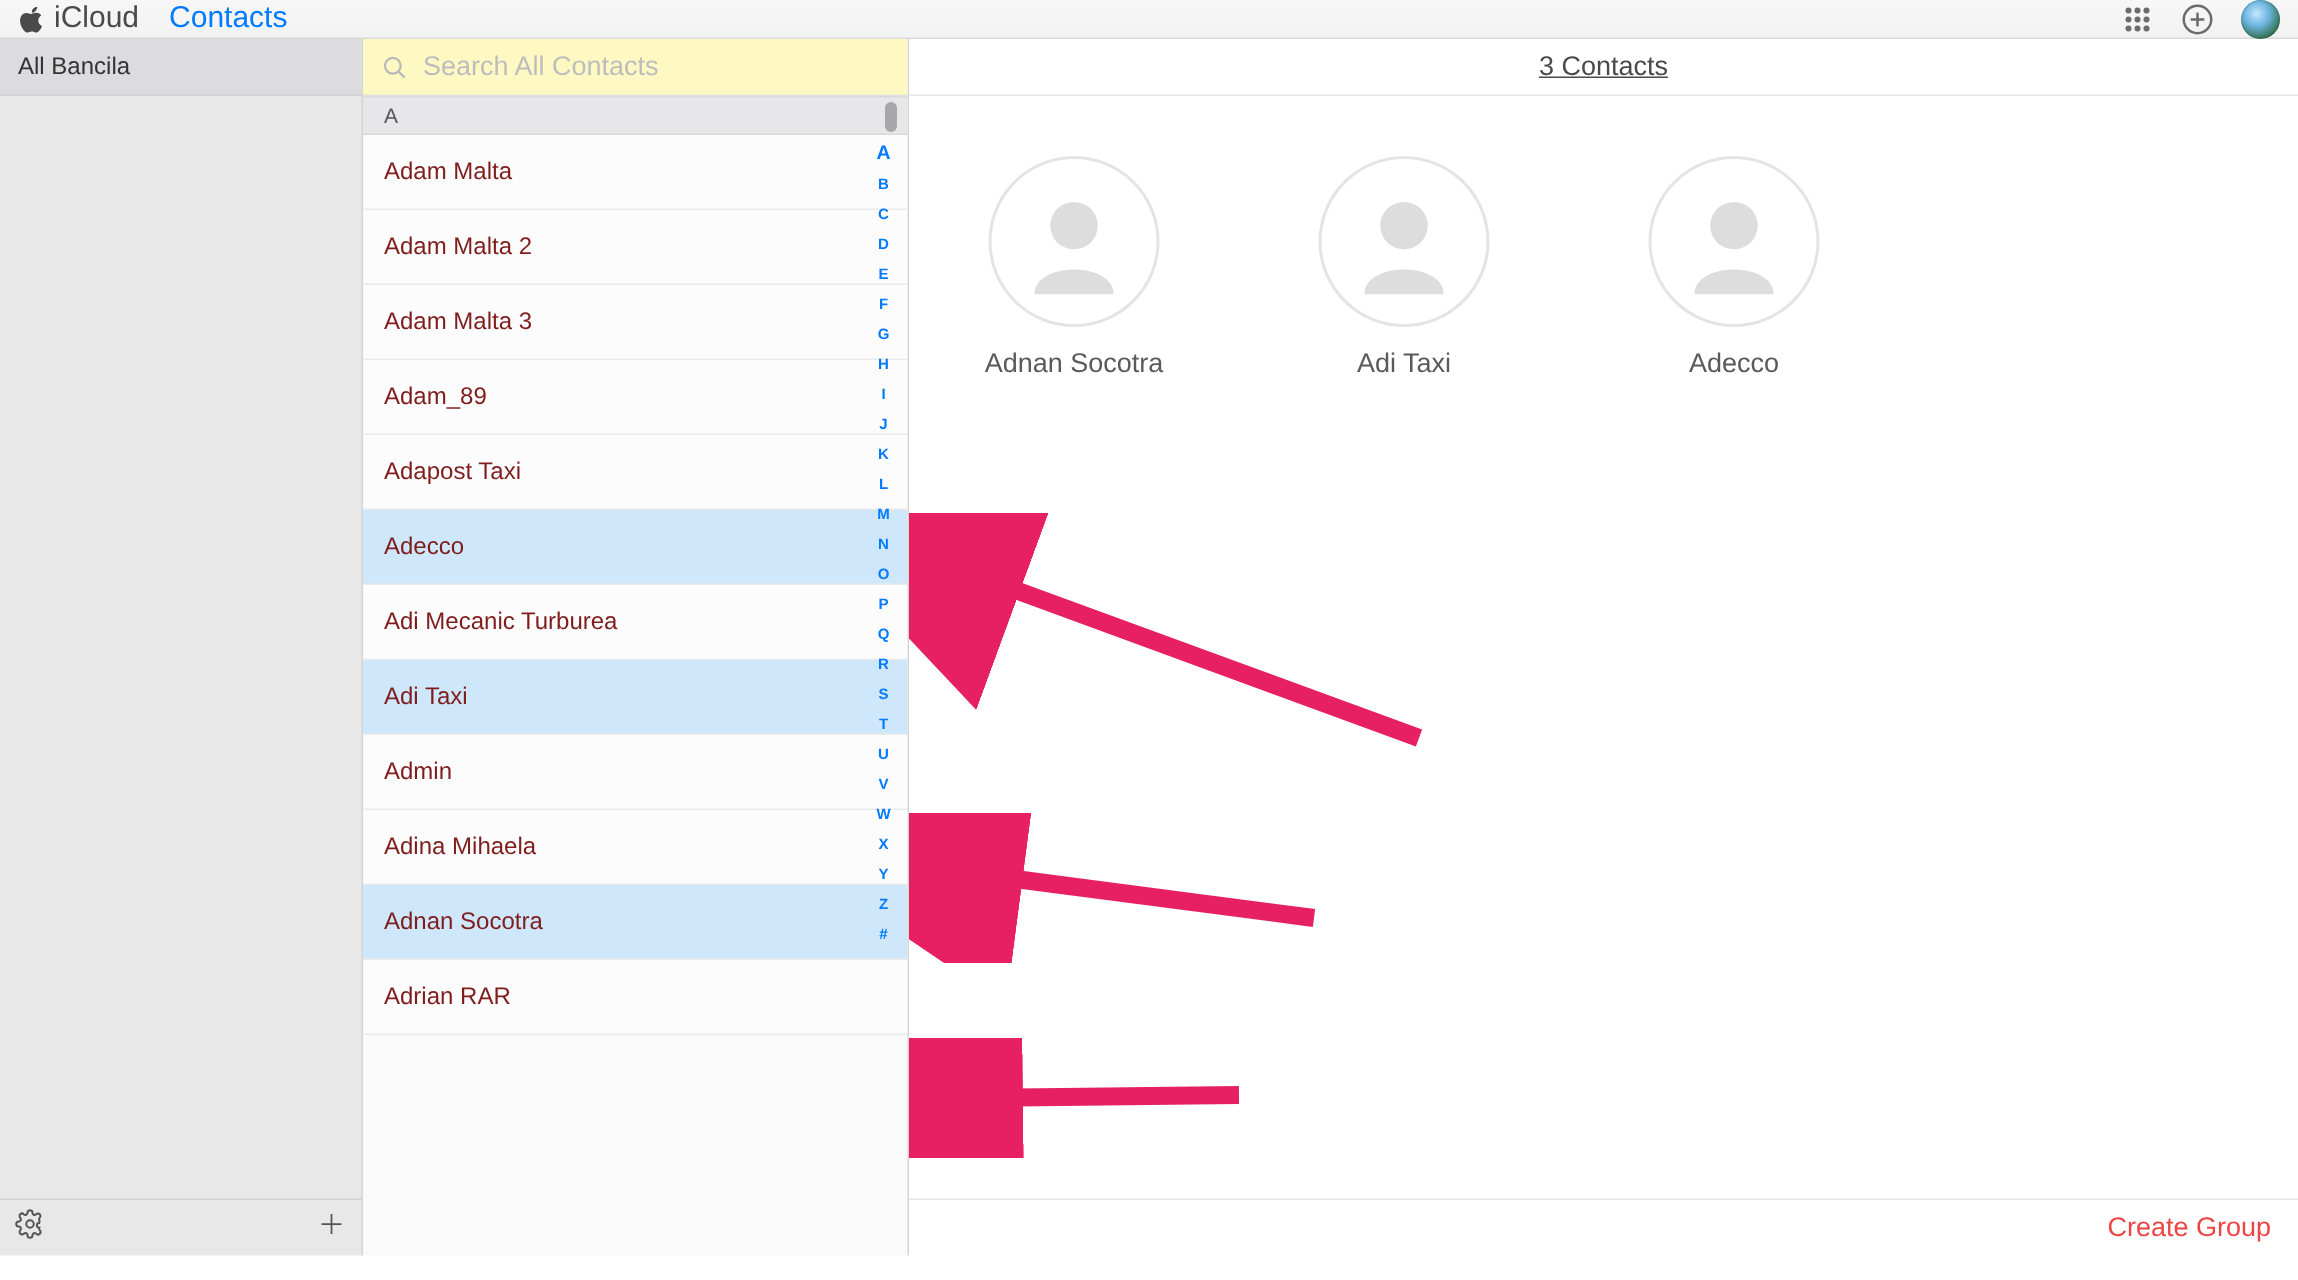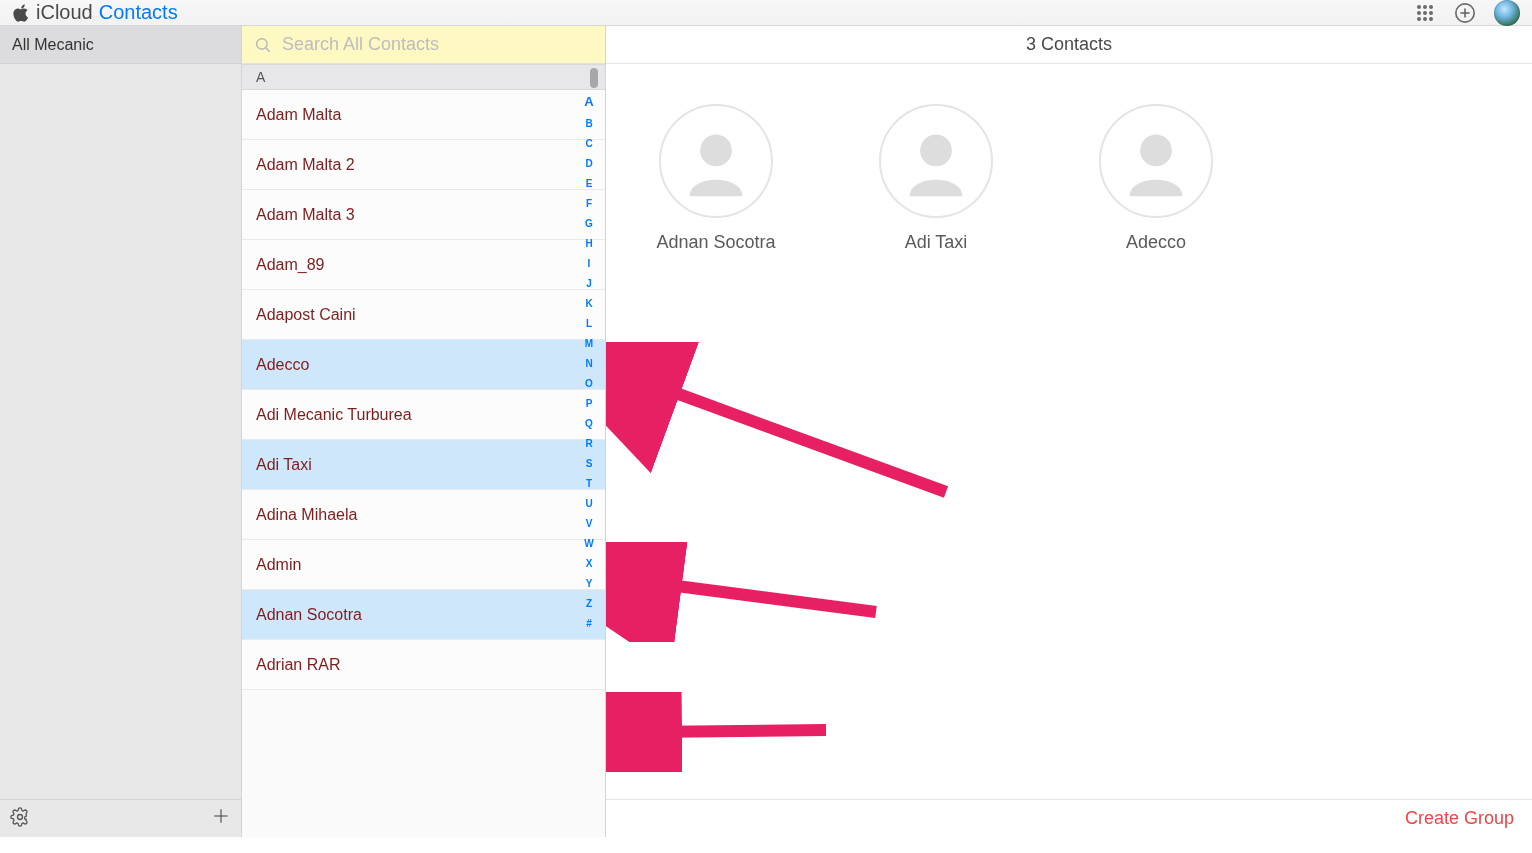--- a/index.html
+++ b/index.html
@@ -27,21 +27,21 @@
     margin-right: 6px;
     fill: #4a4a4a;
   }
   .topbar .brand-icloud {
     font-size: 20px;
     color: #4a4a4a;
   }
   .topbar .brand-app {
     font-size: 20px;
     color: #007aff;
-    margin-left: 6px;
+    margin-left: 20px;
   }
   .topbar .spacer { flex: 1; }
   .topbar .top-icon {
     width: 22px; height: 22px;
     margin-left: 18px;
     display: inline-flex;
     align-items: center;
     justify-content: center;
     color: #6b6b6b;
     cursor: pointer;
@@ -197,20 +197,21 @@
     background: #ffffff;
   }
   .detail-header {
     height: 38px;
     display: flex;
     align-items: center;
     justify-content: center;
     font-size: 18px;
     color: #4a4a4a;
     border-bottom: 1px solid #e6e6e6;
+    text-decoration: underline;
   }
   .detail-body {
     flex: 1;
     padding: 40px 30px;
     position: relative;
   }
   .sel-row {
     display: flex;
     gap: 60px;
   }
@@ -293,21 +294,21 @@
       <line x1="7" y1="12" x2="17" y2="12"></line>
     </svg>
   </span>
   <span class="avatar"></span>
 </div>
 
 <div class="main">
 
   <div class="sidebar">
     <div id="sidebar-groups">
-        <div class="sidebar-item">All Mecanic</div>
+        <div class="sidebar-item">All Bancila</div>
       </div>
     <div class="sidebar-spacer"></div>
     <div class="sidebar-bottom">
       <span class="gear">
         <svg viewBox="0 0 24 24" fill="none" stroke="#555" stroke-width="1.6">
           <circle cx="12" cy="12" r="3"></circle>
           <path d="M19.4 15a1.7 1.7 0 0 0 .34 1.87l.06.06a2 2 0 1 1-2.83 2.83l-.06-.06A1.7 1.7 0 0 0 15 19.4a1.7 1.7 0 0 0-1 1.55V21a2 2 0 0 1-4 0v-.09A1.7 1.7 0 0 0 9 19.4a1.7 1.7 0 0 0-1.87.34l-.06.06a2 2 0 1 1-2.83-2.83l.06-.06A1.7 1.7 0 0 0 4.6 15a1.7 1.7 0 0 0-1.55-1H3a2 2 0 0 1 0-4h.09A1.7 1.7 0 0 0 4.6 9a1.7 1.7 0 0 0-.34-1.87l-.06-.06a2 2 0 1 1 2.83-2.83l.06.06A1.7 1.7 0 0 0 9 4.6a1.7 1.7 0 0 0 1-1.55V3a2 2 0 0 1 4 0v.09A1.7 1.7 0 0 0 15 4.6a1.7 1.7 0 0 0 1.87-.34l.06-.06a2 2 0 1 1 2.83 2.83l-.06.06A1.7 1.7 0 0 0 19.4 9c.14.34.22.71.22 1.09s-.08.75-.22 1.09A1.7 1.7 0 0 0 19.4 15z"></path>
         </svg>
       </span>
       <span class="plus">
@@ -333,26 +334,26 @@
     <div class="list-scroll">
       <div class="section-header">
         <span>A</span>
         <span class="mini-scroll"></span>
       </div>
       <div id="contact-rows">
           <div class="contact-row">Adam Malta</div>
           <div class="contact-row">Adam Malta 2</div>
           <div class="contact-row">Adam Malta 3</div>
           <div class="contact-row">Adam_89</div>
-          <div class="contact-row">Adapost Caini</div>
+          <div class="contact-row">Adapost Taxi</div>
           <div class="contact-row selected">Adecco</div>
           <div class="contact-row">Adi Mecanic Turburea</div>
           <div class="contact-row selected">Adi Taxi</div>
+          <div class="contact-row">Admin</div>
           <div class="contact-row">Adina Mihaela</div>
-          <div class="contact-row">Admin</div>
           <div class="contact-row selected">Adnan Socotra</div>
           <div class="contact-row">Adrian RAR</div>
         </div>
     </div>
 
     <div class="alpha-index" id="alpha-index">
         <div class="lg">A</div>
         <div>B</div>
         <div>C</div>
         <div>D</div>

